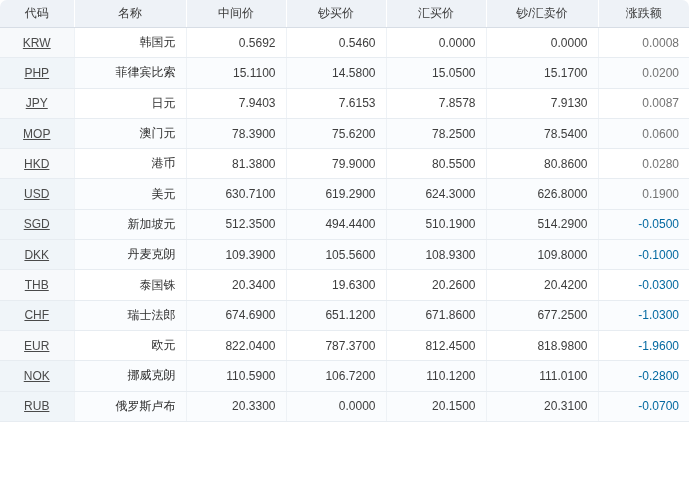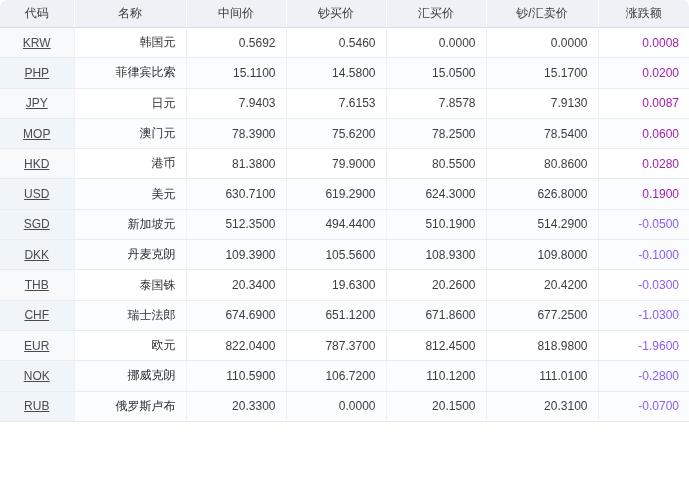--- a/index.html
+++ b/index.html
@@ -70,22 +70,22 @@
   }
   td.num {
     text-align: right;
     color: #3d3d3d;
     padding-right: 22px;
   }
   td.chg {
     text-align: right;
     padding-right: 16px;
   }
-  .up   { color: #a21caf; }
-  .down { color: #8b5cf6; }
+  .up   { color: #737373; }
+  .down { color: #0369a1; }
   tr.alt td.code { background: #f2f6fa; }
   tr.alt td { background: #fafcfe; }
   tr.alt td.code { background: #f0f5f9; margin-left: 8px; }
 </style>
 </head>
 <body>
 
 <div id="wrap">
   <table class="fx">
     <colgroup>

